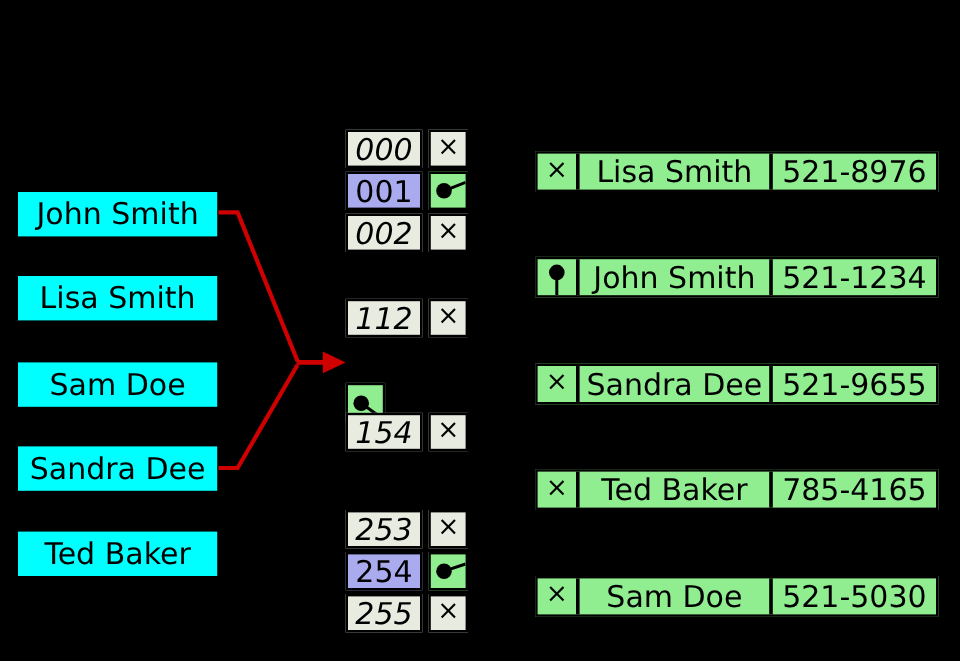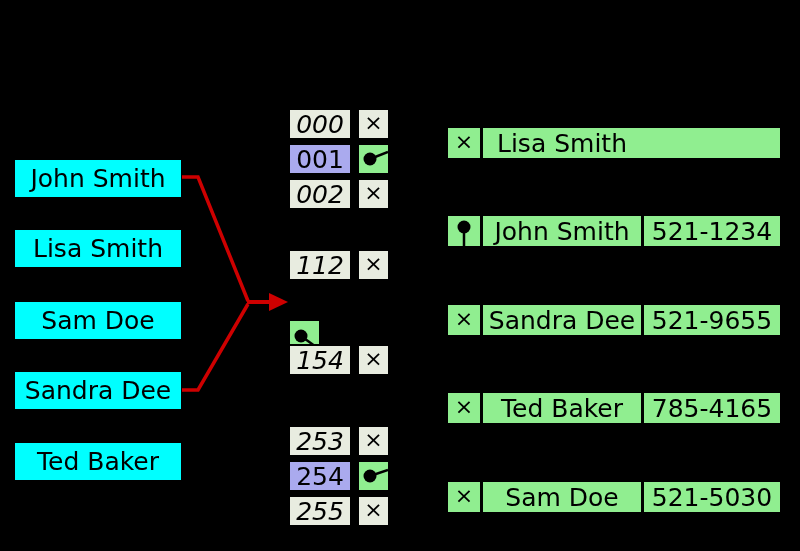--- a/index.html
+++ b/index.html
@@ -115,20 +115,21 @@
     <div class="cell ptr fill-empty">
         <span class="null-x">×</span>
       </div>
   </div>
 
   <div class="record" style="top:126px">
     <div class="r-link">
         <span class="null-x">×</span>
       </div>
     <div class="r-name">Lisa Smith</div>
+    <div class="r-phone">521-8976</div>
   </div>
   <div class="record" style="top:214px">
     <div class="r-link">
       <svg width="30" height="30" viewBox="0 0 30 30">
           <circle cx="15" cy="11" r="6.5" fill="#000"></circle>
           <line x1="15" y1="11" x2="15" y2="30" stroke="#000" stroke-width="2.5"></line>
         </svg>
     </div>
     <div class="r-name">John Smith</div>
     <div class="r-phone">521-1234</div>

